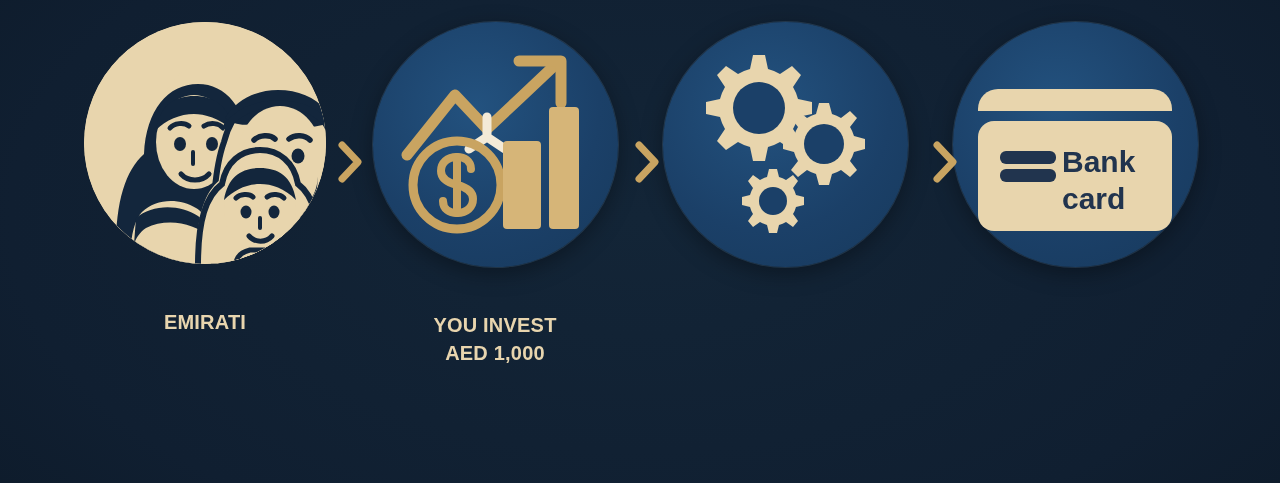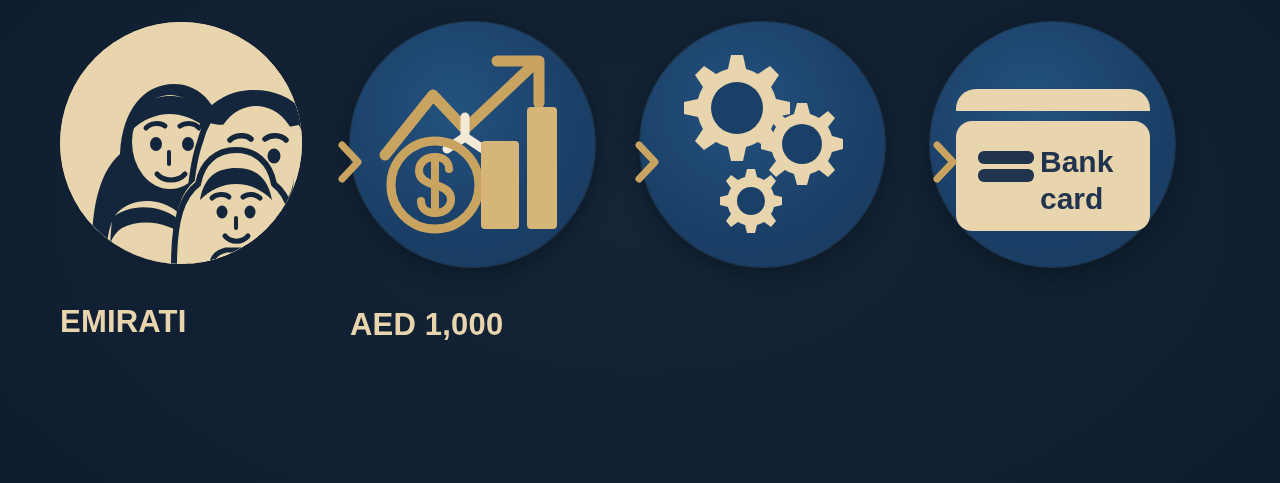--- a/index.html
+++ b/index.html
@@ -31,21 +31,22 @@
     align-items: flex-start;
     justify-content: center;
   }
   .step {
     position: relative;
     width: 290px;
     height: 420px;
     padding-top: 22px;
     display: flex;
     flex-direction: column;
-    align-items: flex-start;
+    align-items: center;
+    gap: 8px;
   }
   .circle {
     width: 245px;
     height: 245px;
     border-radius: 50%;
     display: flex;
     align-items: center;
     justify-content: center;
     position: relative;
   }
@@ -57,21 +58,21 @@
   }
   .circle-blue {
     background: radial-gradient(circle at 42% 35%, #22507d 0%, #1b4068 55%, #173characters 100%);
     background: radial-gradient(circle at 42% 35%, #23527f 0%, #1b4068 58%, #17395c 100%);
     box-shadow: 0 0 0 1px rgba(120,170,215,0.18), 0 6px 22px rgba(0,0,0,0.35);
   }
   .label {
     margin-top: 36px;
     text-align: center;
     color: #e8d5ae;
-    font-size: 31px;
+    font-size: 20px;
     line-height: 1.42;
     font-weight: bold;
     letter-spacing: 0.2px;
     text-transform: uppercase;
     font-family: "Liberation Sans", sans-serif;
   }
   .label .l2 { display: block; }
   .chevron {
     position: absolute;
     top: 140px;
@@ -177,20 +178,21 @@
           <circle cx="62" cy="140" r="44" fill="none" stroke="#c9a461" stroke-width="9"></circle>
           <path d="M62 112 L62 168" stroke="#c9a461" stroke-width="8" stroke-linecap="round"></path>
           <path d="M76 124 C76 116 70 112 62 112 C52 112 46 118 46 126 C46 134 54 138 62 140
                    C70 142 78 146 78 154 C78 162 72 168 62 168 C54 168 48 164 48 156" fill="none" stroke="#c9a461" stroke-width="8" stroke-linecap="round"></path>
 
           <rect x="108" y="96" width="38" height="88" rx="4" fill="#d6b578"></rect>
           <rect x="154" y="62" width="30" height="122" rx="4" fill="#d6b578"></rect>
         </svg>
       </div>
       <div class="label">
+        <span>YOU INVEST</span>
         <span class="l2">AED 1,000</span>
       </div>
     </div>
 
     <div class="step">
       <div class="circle circle-blue">
         <svg width="200" height="200" viewBox="0 0 200 200">
 
           <g fill="#e8d5ad">
             <path d="M68 10 L80 10 L83 24 A46 46 0 0 1 95 29 L107 21 L116 30 L108 42

